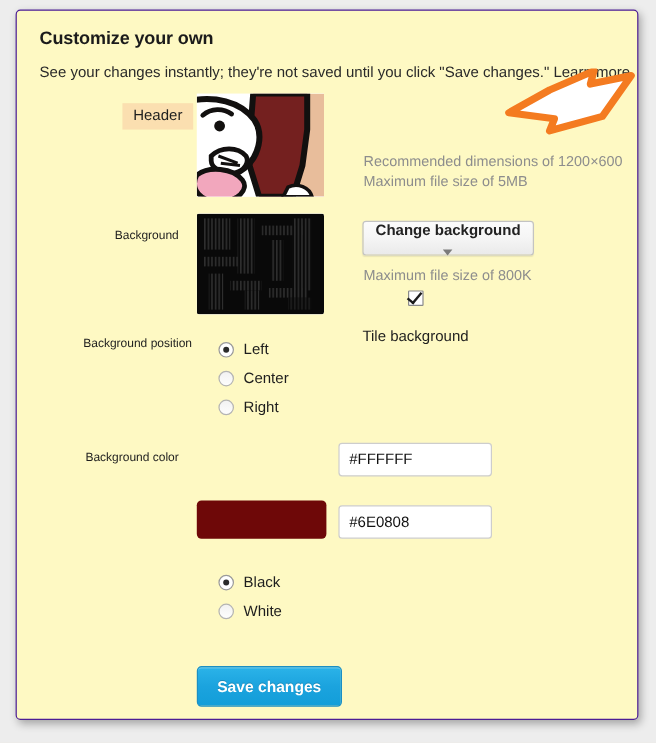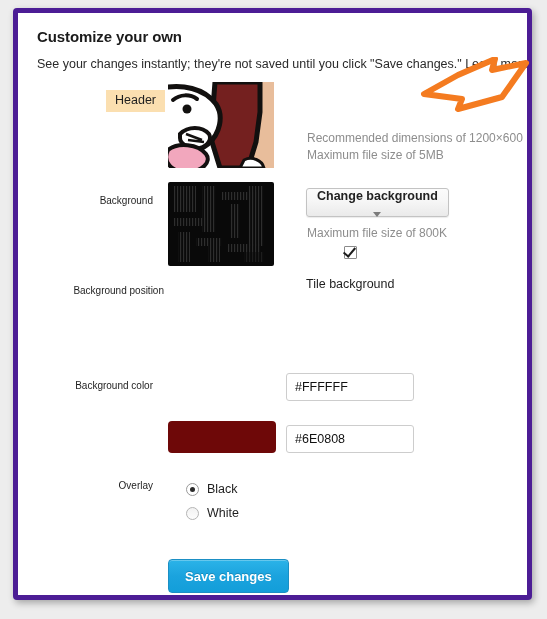--- a/index.html
+++ b/index.html
@@ -21,22 +21,22 @@
     width: 547px;
     height: 619px;
     background: #ededed;
   }
   .card {
     position: absolute;
     left: 13px;
     top: 8px;
     width: 519px;
     height: 592px;
-    background: #ffffff;
-    border: 5px solid #4c1d95;
+    background: #fef9c3;
+    border: 1px solid #4c1d95;
     border-radius: 4px;
     box-shadow: 2px 3px 7px rgba(0,0,0,0.30);
     box-sizing: border-box;
     overflow: hidden;
   }
 
   
   .panel-title {
     position: absolute;
     left: 19px;
@@ -346,28 +346,41 @@
 
     <div class="hint hint-b1">Maximum file size of 800K</div>
 
     <div class="checkrow">
       <span class="checkbox checked"></span>
       <span class="checkrow-label">Tile background</span>
     </div>
 
     <div class="plain-label" style="left:0; top:272px; width:146px;">Background position</div>
 
+    <div class="radio-group" style="top:270px;">
+      <div class="radio-item">
+        <span class="radio selected"></span>
+        <span class="radio-label">Left</span>
+      </div>
+      <div class="radio-item">
+        <span class="radio"></span>
+        <span class="radio-label">Center</span>
+      </div>
+      <div class="radio-item">
+        <span class="radio"></span>
+        <span class="radio-label">Right</span>
+      </div>
+    </div>
 
     <div class="plain-label" style="left:0; top:367px; width:135px;">Background color</div>
     <input class="txt-input" style="left: 268px; top: 360px;" type="text" value="#FFFFFF">
 
     <div class="swatch" style="left:150px; top:408px; background:#6E0808;"></div>
     <input class="txt-input" style="left: 268px; top: 412px;" type="text" value="#6E0808">
 
-    <div class="plain-label" style="left:0; top:467px; width:135px;">Overlay</div>
 
     <div class="radio-group" style="top:464px;">
       <div class="radio-item">
         <span class="radio selected"></span>
         <span class="radio-label">Black</span>
       </div>
       <div class="radio-item">
         <span class="radio"></span>
         <span class="radio-label">White</span>
       </div>

